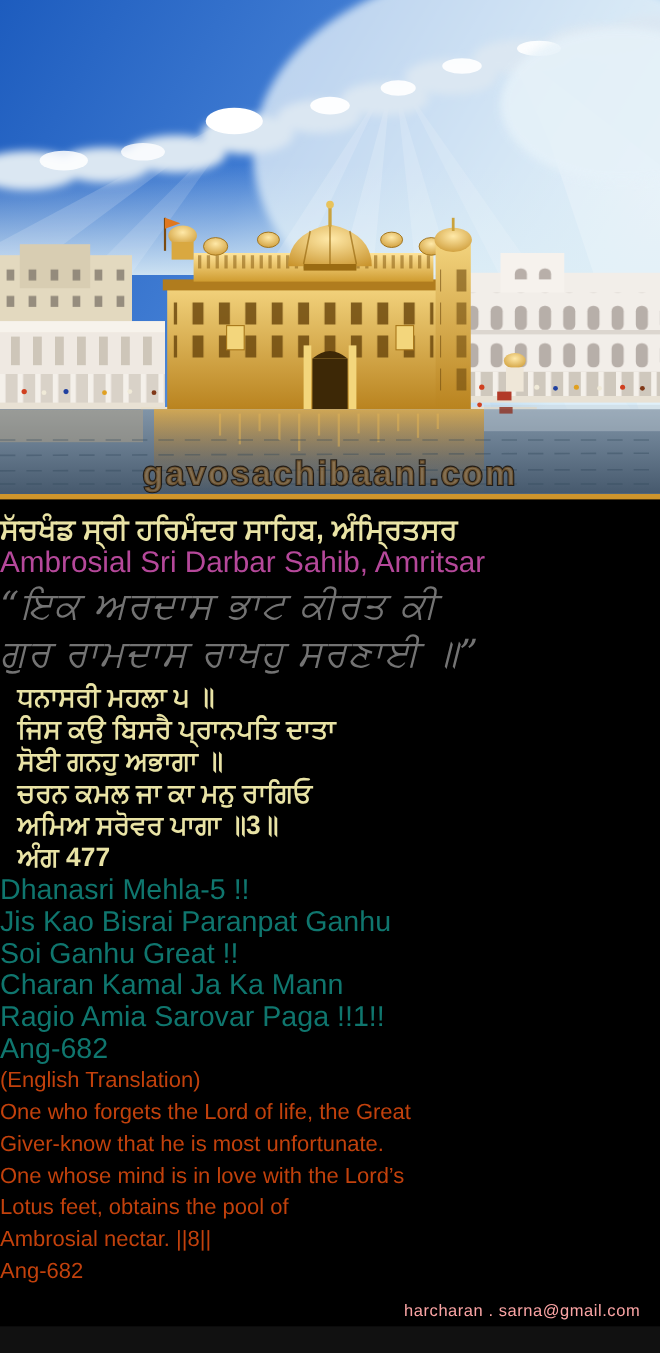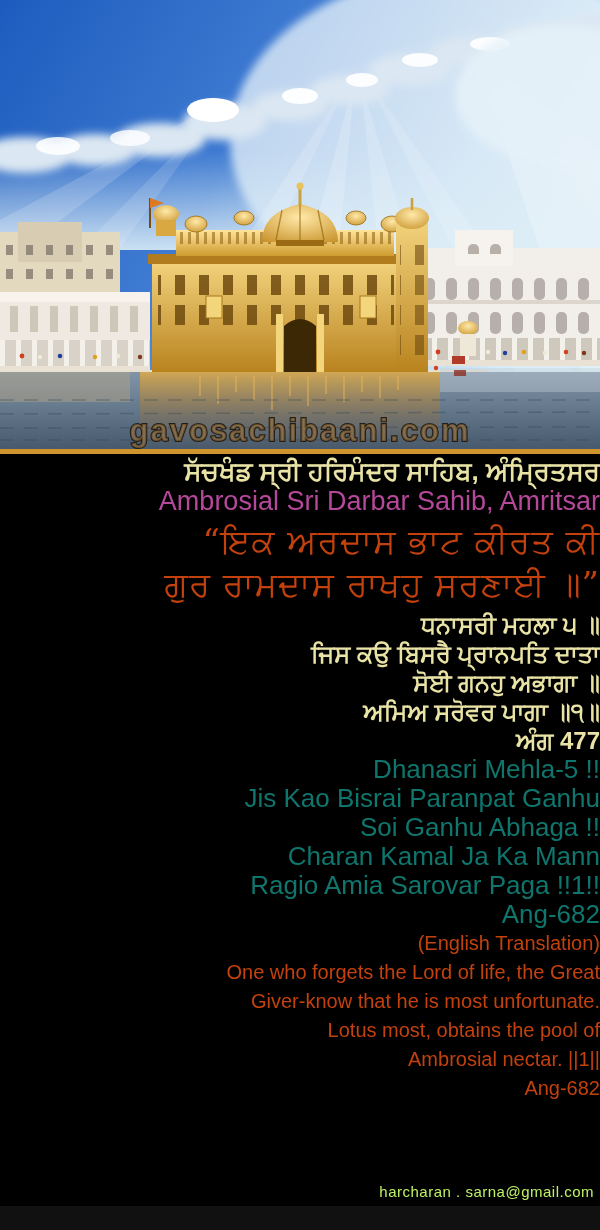--- a/index.html
+++ b/index.html
@@ -14,34 +14,34 @@
   .watermark{
     position:absolute;left:50%;bottom:0px;transform:translateX(-50%);
     white-space:nowrap;
     font-size:31px;font-weight:bold;letter-spacing:2px;
     color:rgba(155,115,62,0.60);
     -webkit-text-stroke:2px rgba(24,17,9,0.85);
     paint-order:stroke fill;
   }
   .divider{width:600px;height:5px;background:#cf952c;}
   
-  .textblock{width:600px;text-align:right;padding-top:1px;}
+  .textblock{width:600px;text-align:left;padding-top:11px;}
   .g-title{font-size:26px;line-height:32px;font-weight:bold;color:#e9e3a5;}
   .e-title{font-size:27px;line-height:29px;color:#b5489a;}
   .quote{margin-top:4px;font-family:"DejaVu Serif","Liberation Serif",serif;
-    font-size:34px;line-height:43px;color:#c2410c;letter-spacing:1px;margin-left:14px;}
+    font-style:italic;font-size:34px;line-height:43px;color:#737373;letter-spacing:1px;}
   .body-lines{margin-top:4px;}
   .ln{line-height:29px;}
-  .gur{font-size:24px;color:#e9e3a5;font-weight:bold;}
+  .gur{font-size:24px;color:#e9e3a5;font-weight:bold;margin-left:16px;}
   .pink{font-size:26px;color:#0f766e;}
   .cream{font-size:20px;color:#c2410c;}
   
   .email{
-    position:absolute;right:6px;bottom:6px;
-    font-size:15px;color:#bef264;letter-spacing:0.5px;
+    position:absolute;right:18px;bottom:6px;
+    font-size:15px;color:#fca5a5;letter-spacing:0.5px;
   }
 </style>
 </head>
 <body>
 
 <div class="canvas">
 
   <div class="photo">
     <svg width="600" height="449" viewBox="0 0 600 449" xmlns="http://www.w3.org/2000/svg">
       <defs>
@@ -279,34 +279,36 @@
 
     <div class="quote">
       <div class="q-ln">“ਇਕ ਅਰਦਾਸ ਭਾਟ ਕੀਰਤ ਕੀ</div>
       <div class="q-ln">ਗੁਰ ਰਾਮਦਾਸ ਰਾਖਹੁ ਸਰਣਾਈ ॥”</div>
     </div>
 
     <div class="body-lines">
       <div class="ln gur">ਧਨਾਸਰੀ ਮਹਲਾ ੫ ॥</div>
       <div class="ln gur">ਜਿਸ ਕਉ ਬਿਸਰੈ ਪ੍ਰਾਨਪਤਿ ਦਾਤਾ</div>
       <div class="ln gur">ਸੋਈ ਗਨਹੁ ਅਭਾਗਾ ॥</div>
-      <div class="ln gur">ਅਮਿਅ ਸਰੋਵਰ ਪਾਗਾ ॥੧॥</div>
+      <div class="ln gur">ਚਰਨ ਕਮਲ ਜਾ ਕਾ ਮਨੁ ਰਾਗਿਓ</div>
+      <div class="ln gur">ਅਮਿਅ ਸਰੋਵਰ ਪਾਗਾ ॥3॥</div>
       <div class="ln gur">ਅੰਗ 477</div>
 
       <div class="ln pink">Dhanasri Mehla-5 !!</div>
       <div class="ln pink">Jis Kao Bisrai Paranpat Ganhu</div>
-      <div class="ln pink">Soi Ganhu Abhaga !!</div>
+      <div class="ln pink">Soi Ganhu Great !!</div>
       <div class="ln pink">Charan Kamal Ja Ka Mann</div>
       <div class="ln pink">Ragio Amia Sarovar Paga !!1!!</div>
       <div class="ln pink">Ang-682</div>
 
       <div class="ln cream">(English Translation)</div>
       <div class="ln cream">One who forgets the Lord of life, the Great</div>
       <div class="ln cream">Giver-know that he is most unfortunate.</div>
-      <div class="ln cream">Lotus most, obtains the pool of</div>
-      <div class="ln cream">Ambrosial nectar. ||1||</div>
+      <div class="ln cream">One whose mind is in love with the Lord’s</div>
+      <div class="ln cream">Lotus feet, obtains the pool of</div>
+      <div class="ln cream">Ambrosial nectar. ||8||</div>
       <div class="ln cream">Ang-682</div>
     </div>
   </div>
 
   <div class="email">harcharan . sarna@gmail.com</div>
 
 </div>
 
 </body></html>

